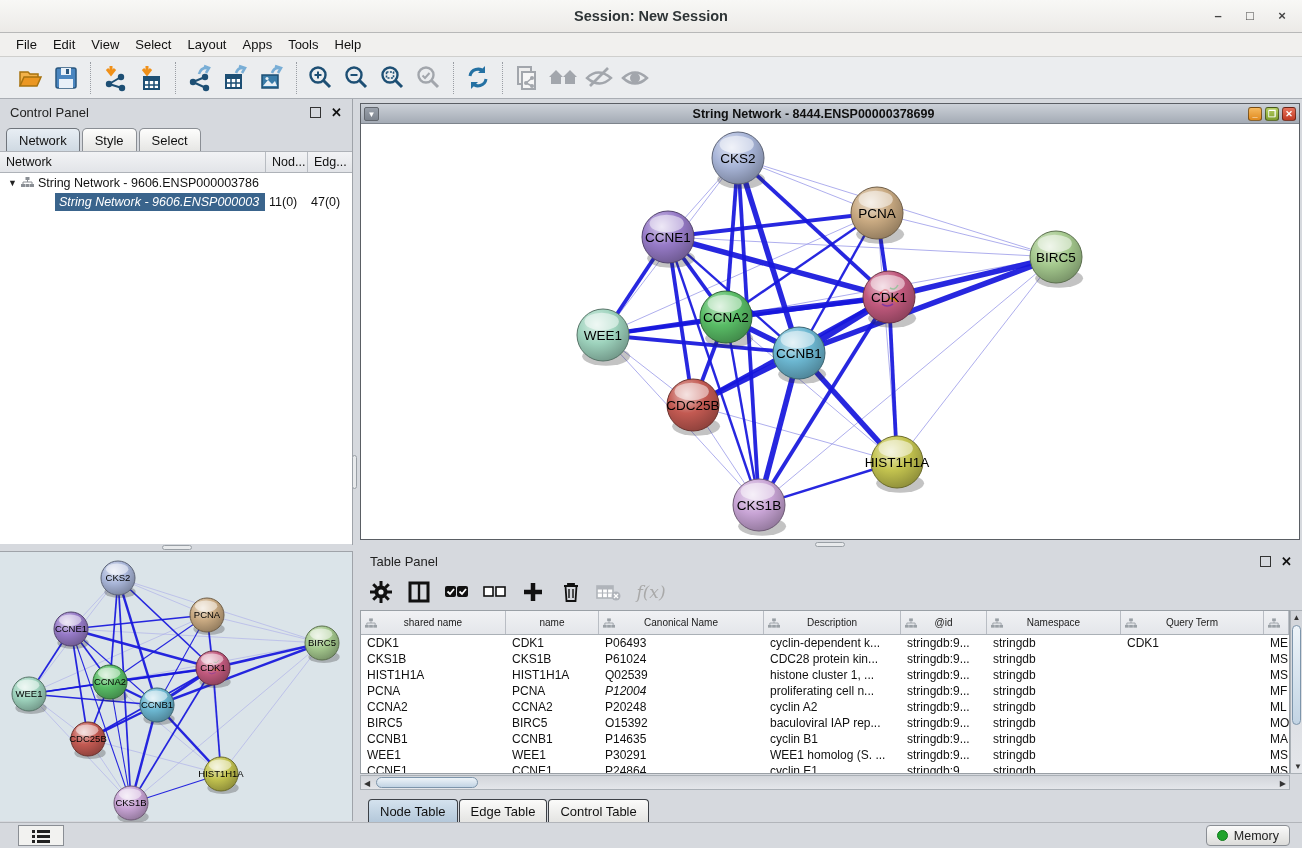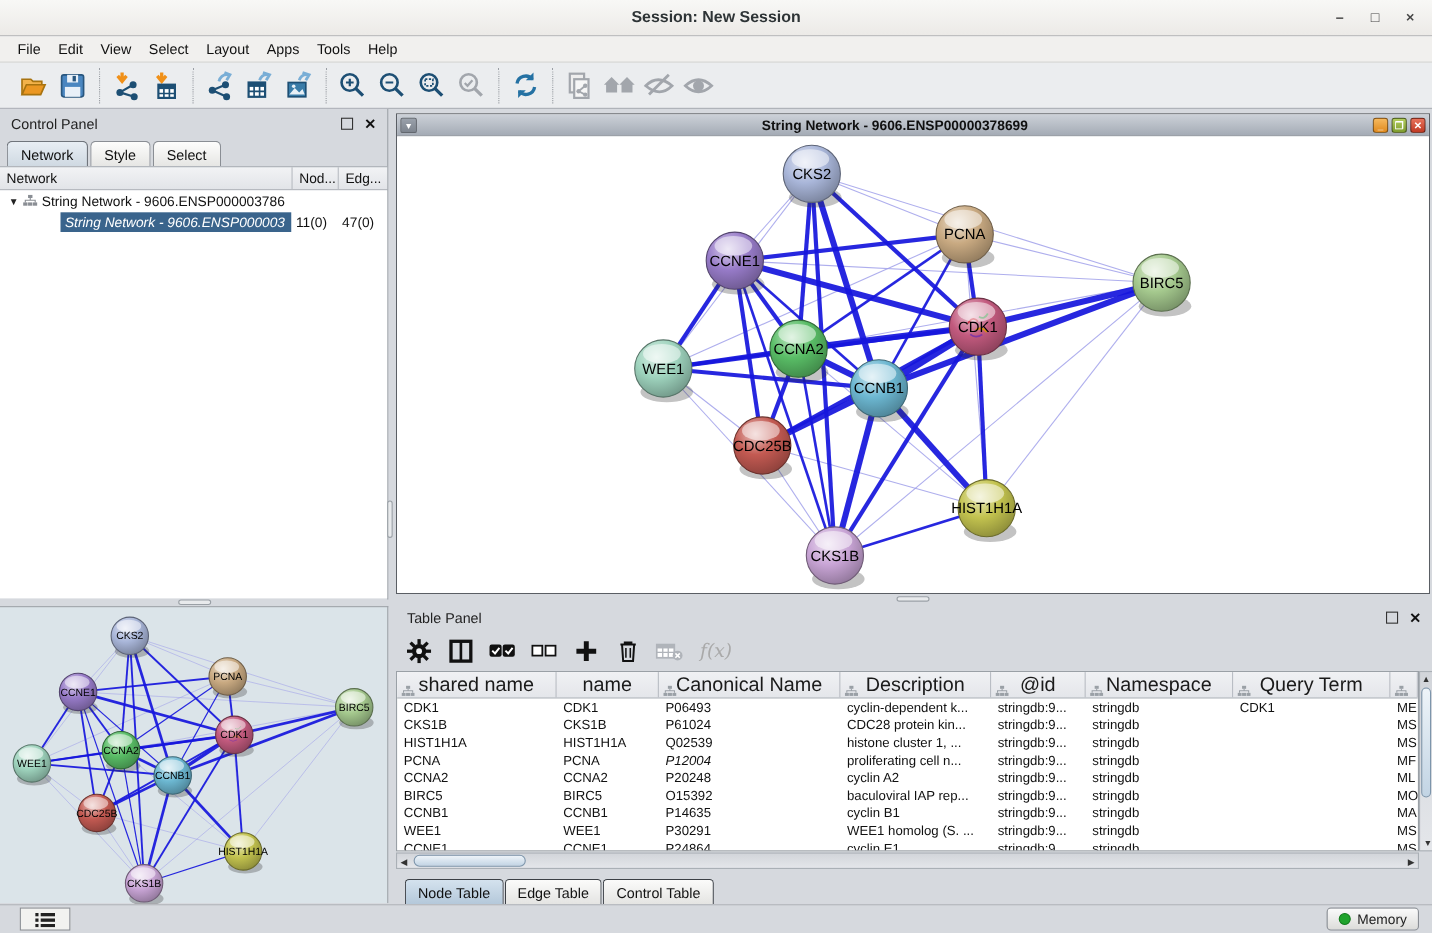--- a/index.html
+++ b/index.html
@@ -59,21 +59,21 @@
   .fbtn.close { background:linear-gradient(#e8735c,#c03a24); }
   #net-canvas { width:938px; height:415px; background:#fff; }
 
   
   #table-panel { left:358px; top:548px; width:944px; height:273px; background:#d6d9de; }
   #tp-toolbar { display:flex; align-items:center; height:36px; padding-left:4px; }
   .tp-btn { width:38px; height:30px; display:flex; align-items:center; justify-content:center; }
   #fx-label { font-family:"DejaVu Serif", serif; font-style:italic; font-size:17px; color:#a9a9a9; }
   #grid { left:2px; top:62px; width:930px; height:164px; background:#fff; border:1px solid #9aa0a6; overflow:hidden; }
   #grid-head { display:flex; height:24px; background:linear-gradient(#f0f1f4,#e4e6ea); border-bottom:1px solid #aab0b6; }
-  .gh { display:flex; align-items:center; justify-content:center; border-right:1px solid #b9bdc4; font-size:18px; color:#1a1a1a; overflow:hidden; position:relative; flex:none; }
+  .gh { display:flex; align-items:center; justify-content:center; border-right:1px solid #b9bdc4; font-size:10px; color:#1a1a1a; overflow:hidden; position:relative; flex:none; }
   .gh .cicon { position:absolute; left:4px; top:7px; }
   .grow { display:flex; height:16px; }
   .gc { padding-left:6px; white-space:nowrap; overflow:hidden; flex:none; font-size:12px; line-height:16px; }
   
   .sb-track { background:linear-gradient(#d2d5da,#e4e6ea); border:1px solid #aab0b6; }
   .sb-thumb { background:linear-gradient(#eef4f9,#c2d4e4); border:1px solid #7d95ab; border-radius:7px; }
   .sb-arrow { font-size:8px; color:#333; text-align:center; }
   
   #bottom-tabs { display:flex; padding-left:10px; align-items:flex-end; height:26px; }
   .btab { border:1px solid #3c4046; border-bottom:none; border-radius:4px 4px 0 0; padding:4px 11px 3px; margin-right:1px; background:linear-gradient(#fbfbfa,#e4e4e2); font-size:13px; }
@@ -460,21 +460,21 @@
           <circle cx="131" cy="251" r="17" fill="url(#be-g-CKS1B)" stroke="rgb(111,91,118)" stroke-width="1"></circle>
           <ellipse cx="130.15" cy="242.16" rx="11.22" ry="5.78" fill="rgba(255,255,255,0.5)"></ellipse>
           <text x="131" y="251" text-anchor="middle" dy="0.35em" font-family="&quot;Liberation Sans&quot;, sans-serif" font-size="9.5" fill="#000">CKS1B</text>
         </g>
       </svg>
   </div>
 
   <div class="abs" id="net-frame">
     <div id="net-title">
       <div class="combo-btn">▼</div>
-      <div id="net-title-text">String Network - 9606.ENSP00000378699</div>
+      <div id="net-title-text">String Network - 8444.ENSP00000378699</div>
       <div class="fbtn min">_</div>
       <div class="fbtn max">❐</div>
       <div class="fbtn close">✕</div>
     </div>
     <svg id="net-canvas">
         <defs>
           <radialGradient id="main-g-CKS2" cx="38%" cy="30%" r="80%">
             <stop offset="0%" stop-color="rgb(225,229,242)"></stop>
             <stop offset="45%" stop-color="#a9b6d9"></stop>
             <stop offset="100%" stop-color="rgb(115,124,148)"></stop>

